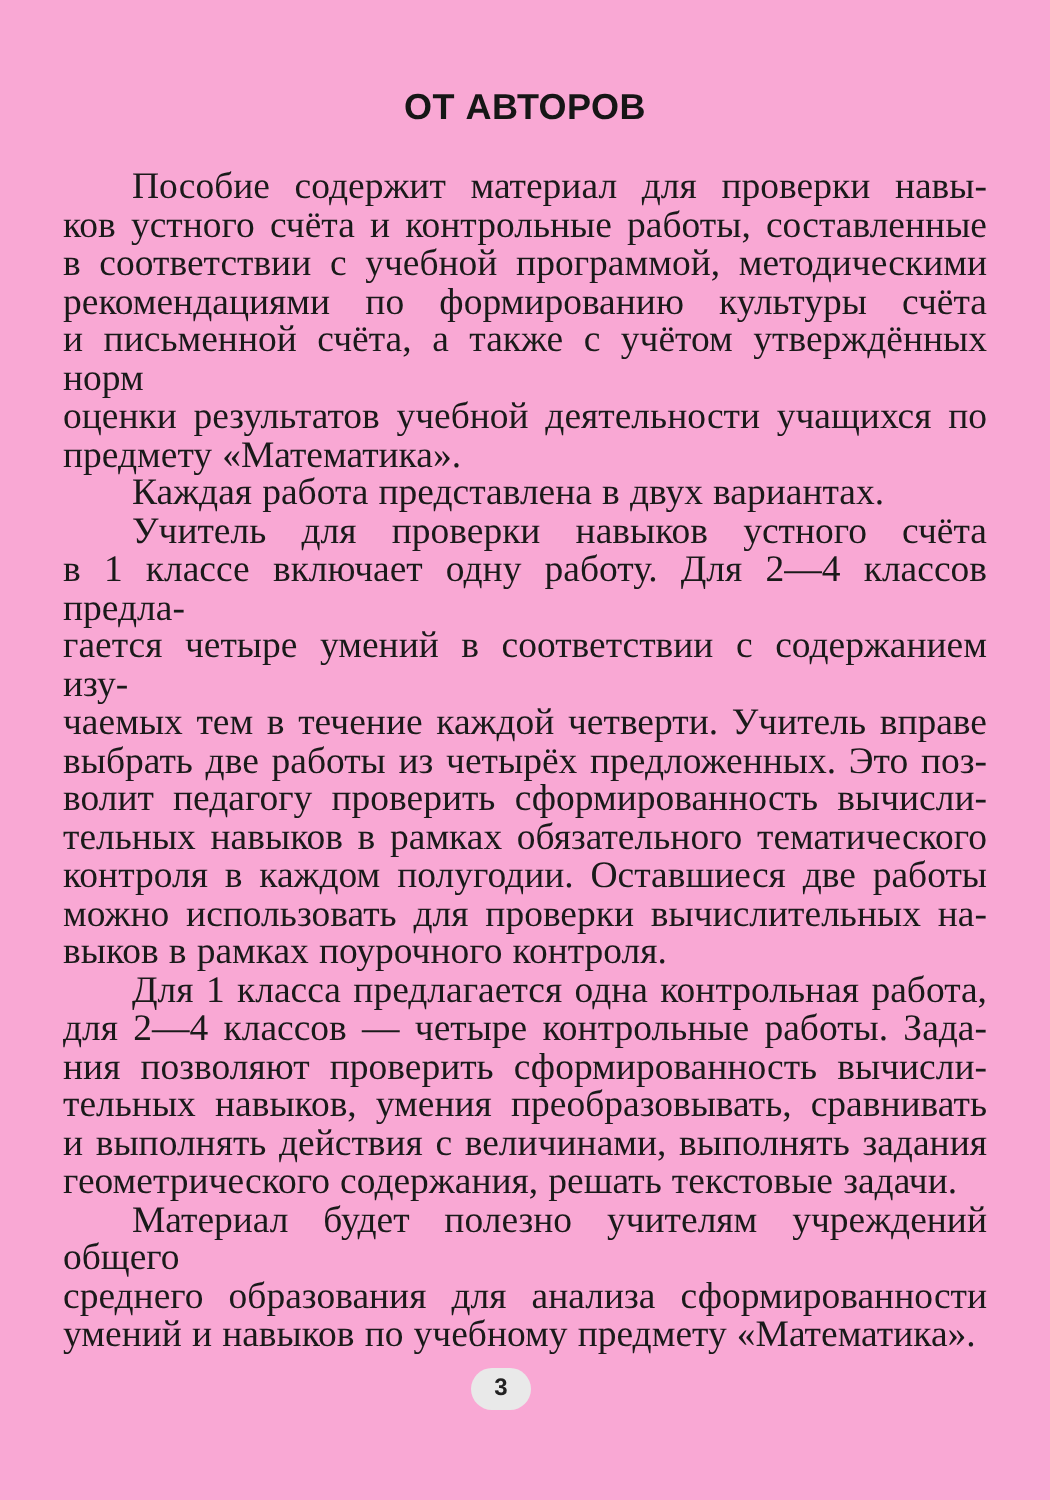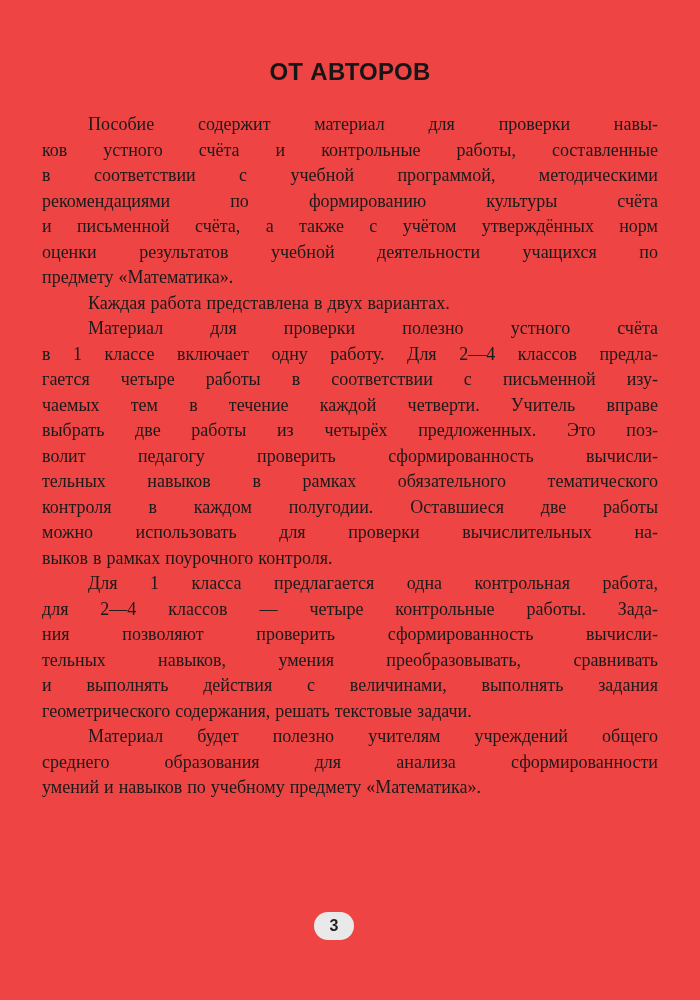--- a/index.html
+++ b/index.html
@@ -7,40 +7,40 @@
   body {
     background: #ffffff;
     font-family: "Liberation Serif", "DejaVu Serif", serif;
     color: #1a1a1a;
     position: relative;
     overflow: hidden;
   }
   .page {
     position: absolute;
     inset: 0;
-    background: #ef4444;
+    background: #f9a8d4;
   }
   .page-title {
     position: absolute;
     top: 58px;
     left: 0;
     width: 100%;
     text-align: center;
     font-family: "Liberation Sans", "DejaVu Sans", sans-serif;
     font-weight: bold;
     font-size: 24px;
     letter-spacing: 0.3px;
     color: #161616;
   }
   .body-text {
     position: absolute;
     top: 112px;
     left: 42px;
     width: 616px;
-    font-size: 18px;
+    font-size: 25px;
     line-height: 25.5px;
     color: #1a1a1a;
   }
   .paragraph { width: 100%; }
   .line {
     width: 100%;
     text-align: justify;
     text-align-last: justify;
     white-space: normal;
     word-spacing: 0.5px;
@@ -80,23 +80,23 @@
         <div class="line">в соответствии с учебной программой, методическими</div>
         <div class="line">рекомендациями по формированию культуры счёта</div>
         <div class="line">и письменной счёта, а также с учётом утверждённых норм</div>
         <div class="line">оценки результатов учебной деятельности учащихся по</div>
         <div class="line last">предмету «Математика».</div>
       </div>
       <div class="paragraph">
         <div class="line first last">Каждая работа представлена в двух вариантах.</div>
       </div>
       <div class="paragraph">
-        <div class="line first">Материал для проверки полезно устного счёта</div>
+        <div class="line first">Учитель для проверки навыков устного счёта</div>
         <div class="line">в 1 классе включает одну работу. Для 2—4 классов предла-</div>
-        <div class="line">гается четыре работы в соответствии с письменной изу-</div>
+        <div class="line">гается четыре умений в соответствии с содержанием изу-</div>
         <div class="line">чаемых тем в течение каждой четверти. Учитель вправе</div>
         <div class="line">выбрать две работы из четырёх предложенных. Это поз-</div>
         <div class="line">волит педагогу проверить сформированность вычисли-</div>
         <div class="line">тельных навыков в рамках обязательного тематического</div>
         <div class="line">контроля в каждом полугодии. Оставшиеся две работы</div>
         <div class="line">можно использовать для проверки вычислительных на-</div>
         <div class="line last">выков в рамках поурочного контроля.</div>
       </div>
       <div class="paragraph">
         <div class="line first">Для 1 класса предлагается одна контрольная работа,</div>

